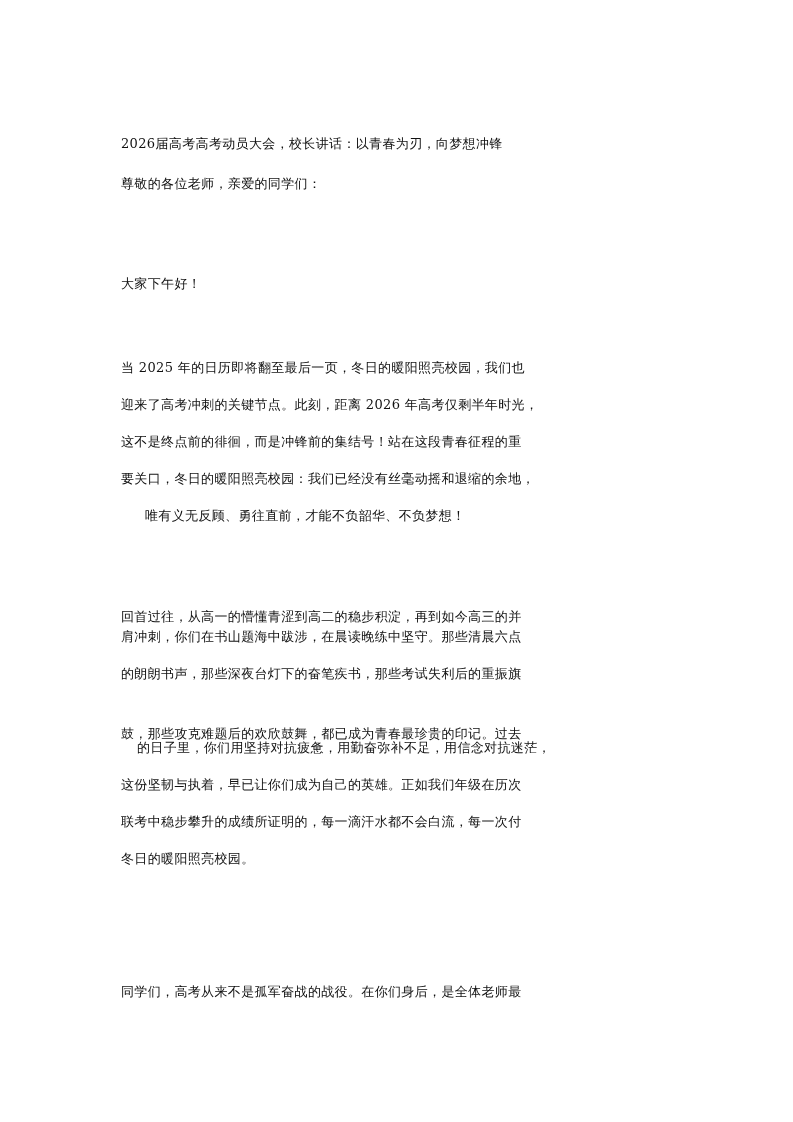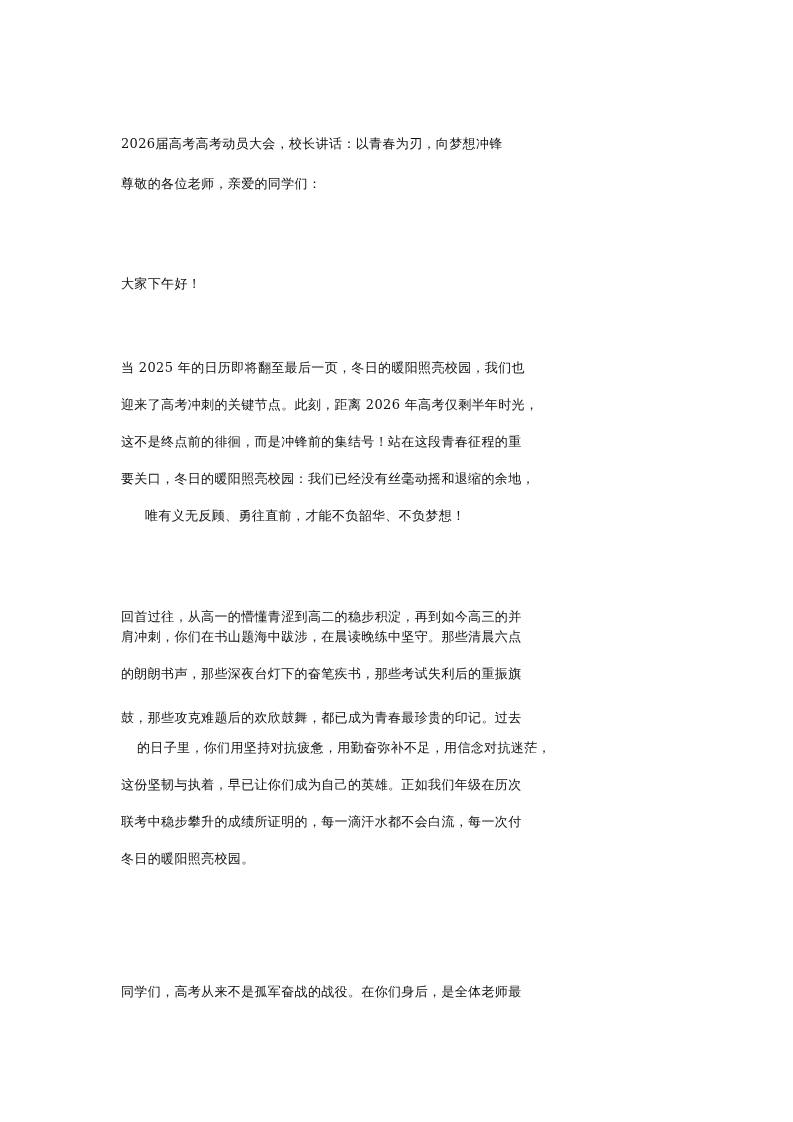--- a/index.html
+++ b/index.html
@@ -45,21 +45,21 @@
     <div class="line" style="top:393px;">迎来了高考冲刺的关键节点。此刻，距离 2026 年高考仅剩半年时光，</div>
     <div class="line" style="top:430px;">这不是终点前的徘徊，而是冲锋前的集结号！站在这段青春征程的重</div>
     <div class="line" style="top:467px;">要关口，冬日的暖阳照亮校园：我们已经没有丝毫动摇和退缩的余地，</div>
     <div class="line" style="top:504px;padding-left:24px;">唯有义无反顾、勇往直前，才能不负韶华、不负梦想！</div>
   </div>
 
   <div>
     <div class="line" style="top:588px;margin-top:17px;">回首过往，从高一的懵懂青涩到高二的稳步积淀，再到如今高三的并</div>
     <div class="line" style="top:625px;">肩冲刺，你们在书山题海中跋涉，在晨读晚练中坚守。那些清晨六点</div>
     <div class="line" style="top:662px;text-align:right;">的朗朗书声，那些深夜台灯下的奋笔疾书，那些考试失利后的重振旗</div>
-    <div class="line" style="top:706px;">鼓，那些攻克难题后的欢欣鼓舞，都已成为青春最珍贵的印记。过去</div>
+    <div class="line" style="top:722px;">鼓，那些攻克难题后的欢欣鼓舞，都已成为青春最珍贵的印记。过去</div>
     <div class="line" style="top:736px;margin-left:16px;">的日子里，你们用坚持对抗疲惫，用勤奋弥补不足，用信念对抗迷茫，</div>
     <div class="line" style="top:773px;">这份坚韧与执着，早已让你们成为自己的英雄。正如我们年级在历次</div>
     <div class="line" style="top:810px;">联考中稳步攀升的成绩所证明的，每一滴汗水都不会白流，每一次付</div>
     <div class="line" style="top:847px;">冬日的暖阳照亮校园。</div>
   </div>
 
   <div>
     <div class="line" style="top:980px;">同学们，高考从来不是孤军奋战的战役。在你们身后，是全体老师最</div>
   </div>
 </div>

